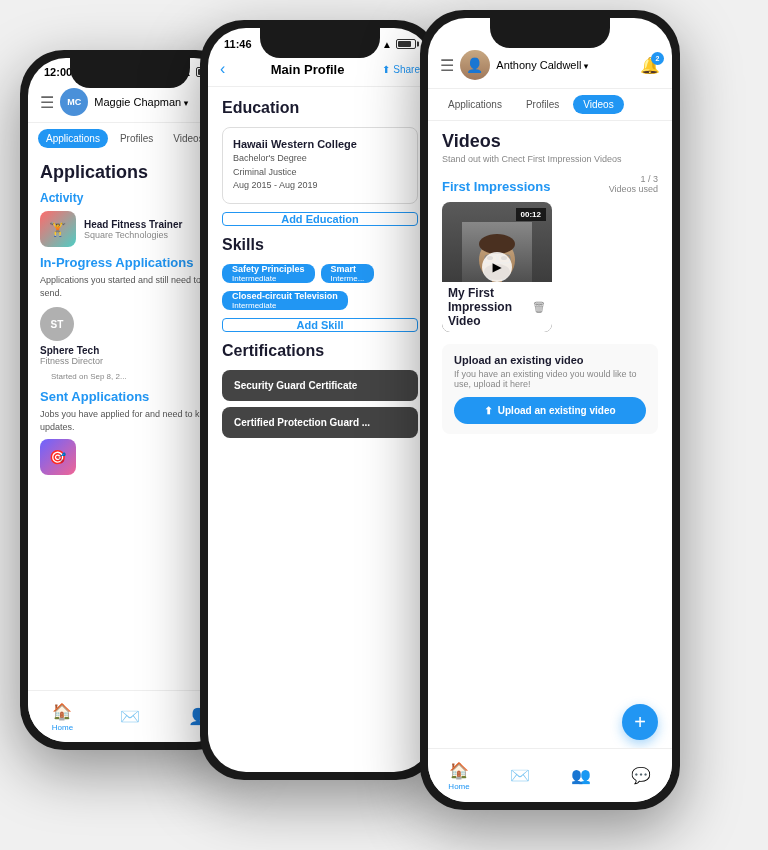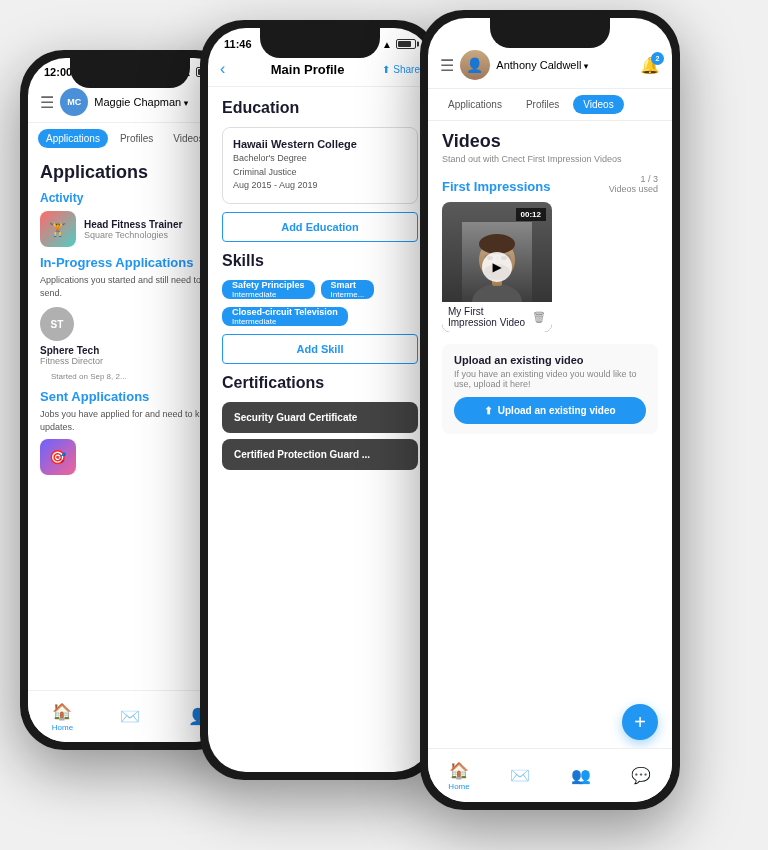--- a/index.html
+++ b/index.html
@@ -345,21 +345,20 @@
       margin-bottom: 2px;
     }
     .edu-degree, .edu-field, .edu-dates {
       font-size: 9px;
       color: #555;
       line-height: 1.5;
     }
 
     .add-btn {
       width: 100%;
-      padding: 8px;
       border: 1.5px solid #2196f3;
       border-radius: 4px;
       background: #fff;
       color: #2196f3;
       font-size: 11px;
       font-weight: 600;
       cursor: pointer;
       margin: 6px 0 10px;
       text-align: center;
     }
@@ -819,21 +818,21 @@
               <rect x="36" y="33" width="12" height="8" rx="3" fill="none" stroke="#888" stroke-width="1.2"></rect>
               <line x1="35" y1="37" x2="36" y2="37" stroke="#888" stroke-width="1.2"></line>
             </svg>
           </div>
           <div class="duration-badge">00:12</div>
           <div style="position:absolute;top:50%;left:50%;transform:translate(-50%,-50%);z-index:2;">
             <div class="play-btn">▶</div>
           </div>
 
           <div style="position:absolute;bottom:0;left:0;right:0;background:#fff;padding:4px 6px;display:flex;justify-content:space-between;align-items:center;">
-            <span style="font-size:10px;font-weight:400;color:#1a1a2e;">My First Impression Video</span>
+            <span style="font-size:12px;font-weight:700;color:#1a1a2e;">My First Impression Video</span>
             <span style="font-size:11px;color:#888;">🗑</span>
           </div>
         </div>
 
         <div class="video-blank"></div>
       </div>
 
       <div class="video-info-section">
         <div class="upload-title">Upload an existing video</div>
         <div class="upload-desc">If you have an existing video you would like to use, upload it here!</div>

